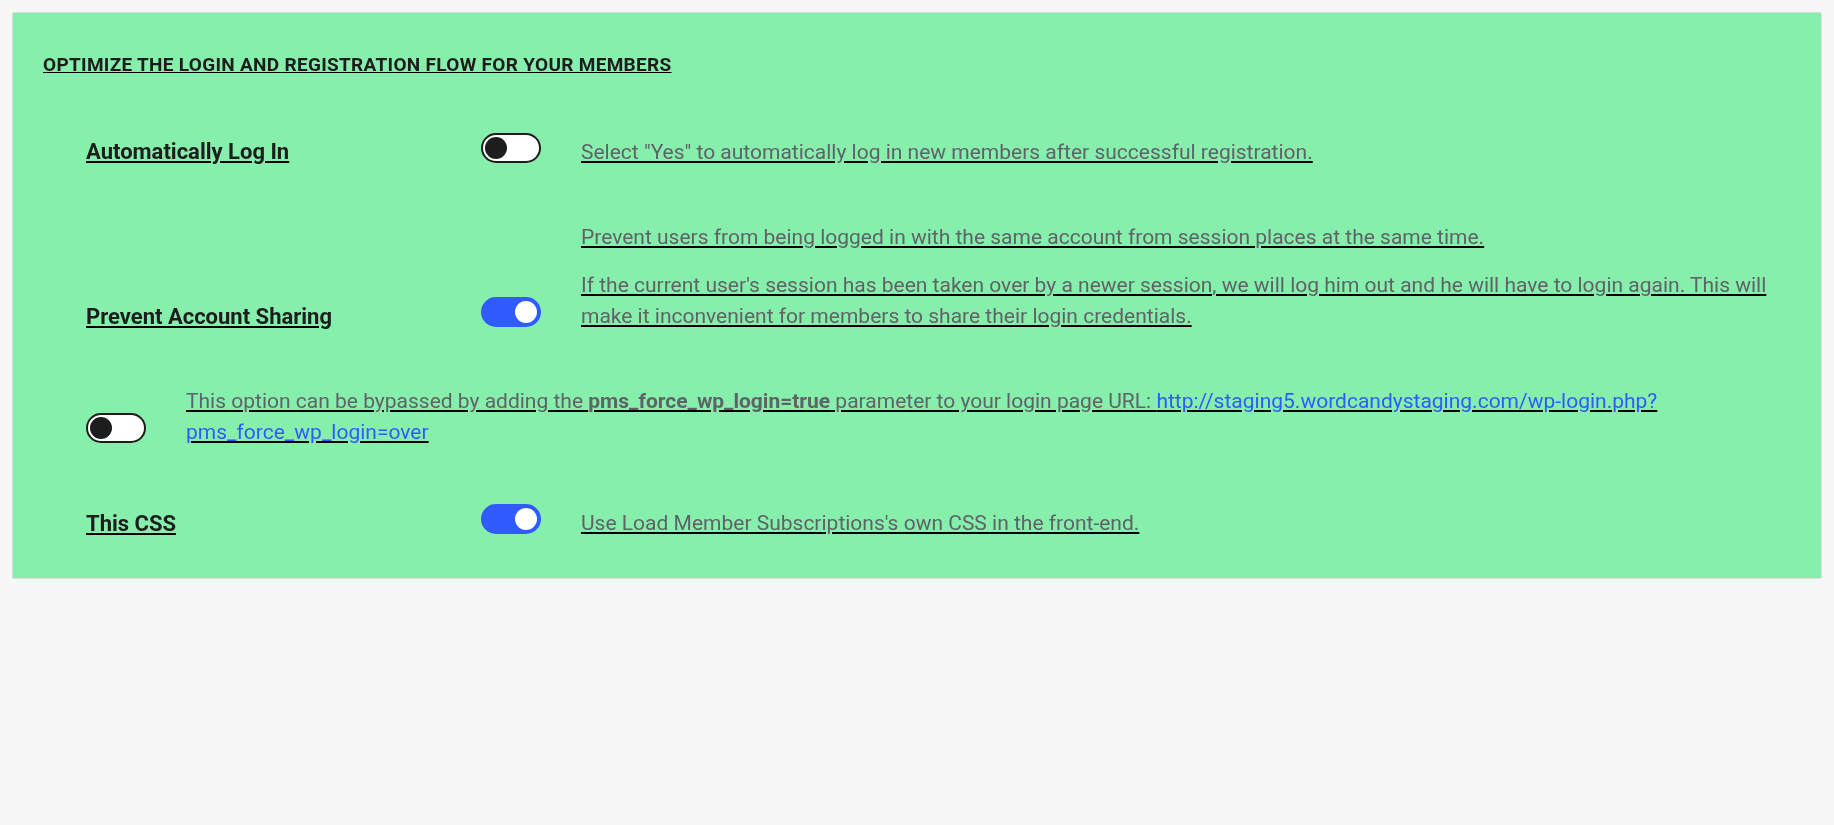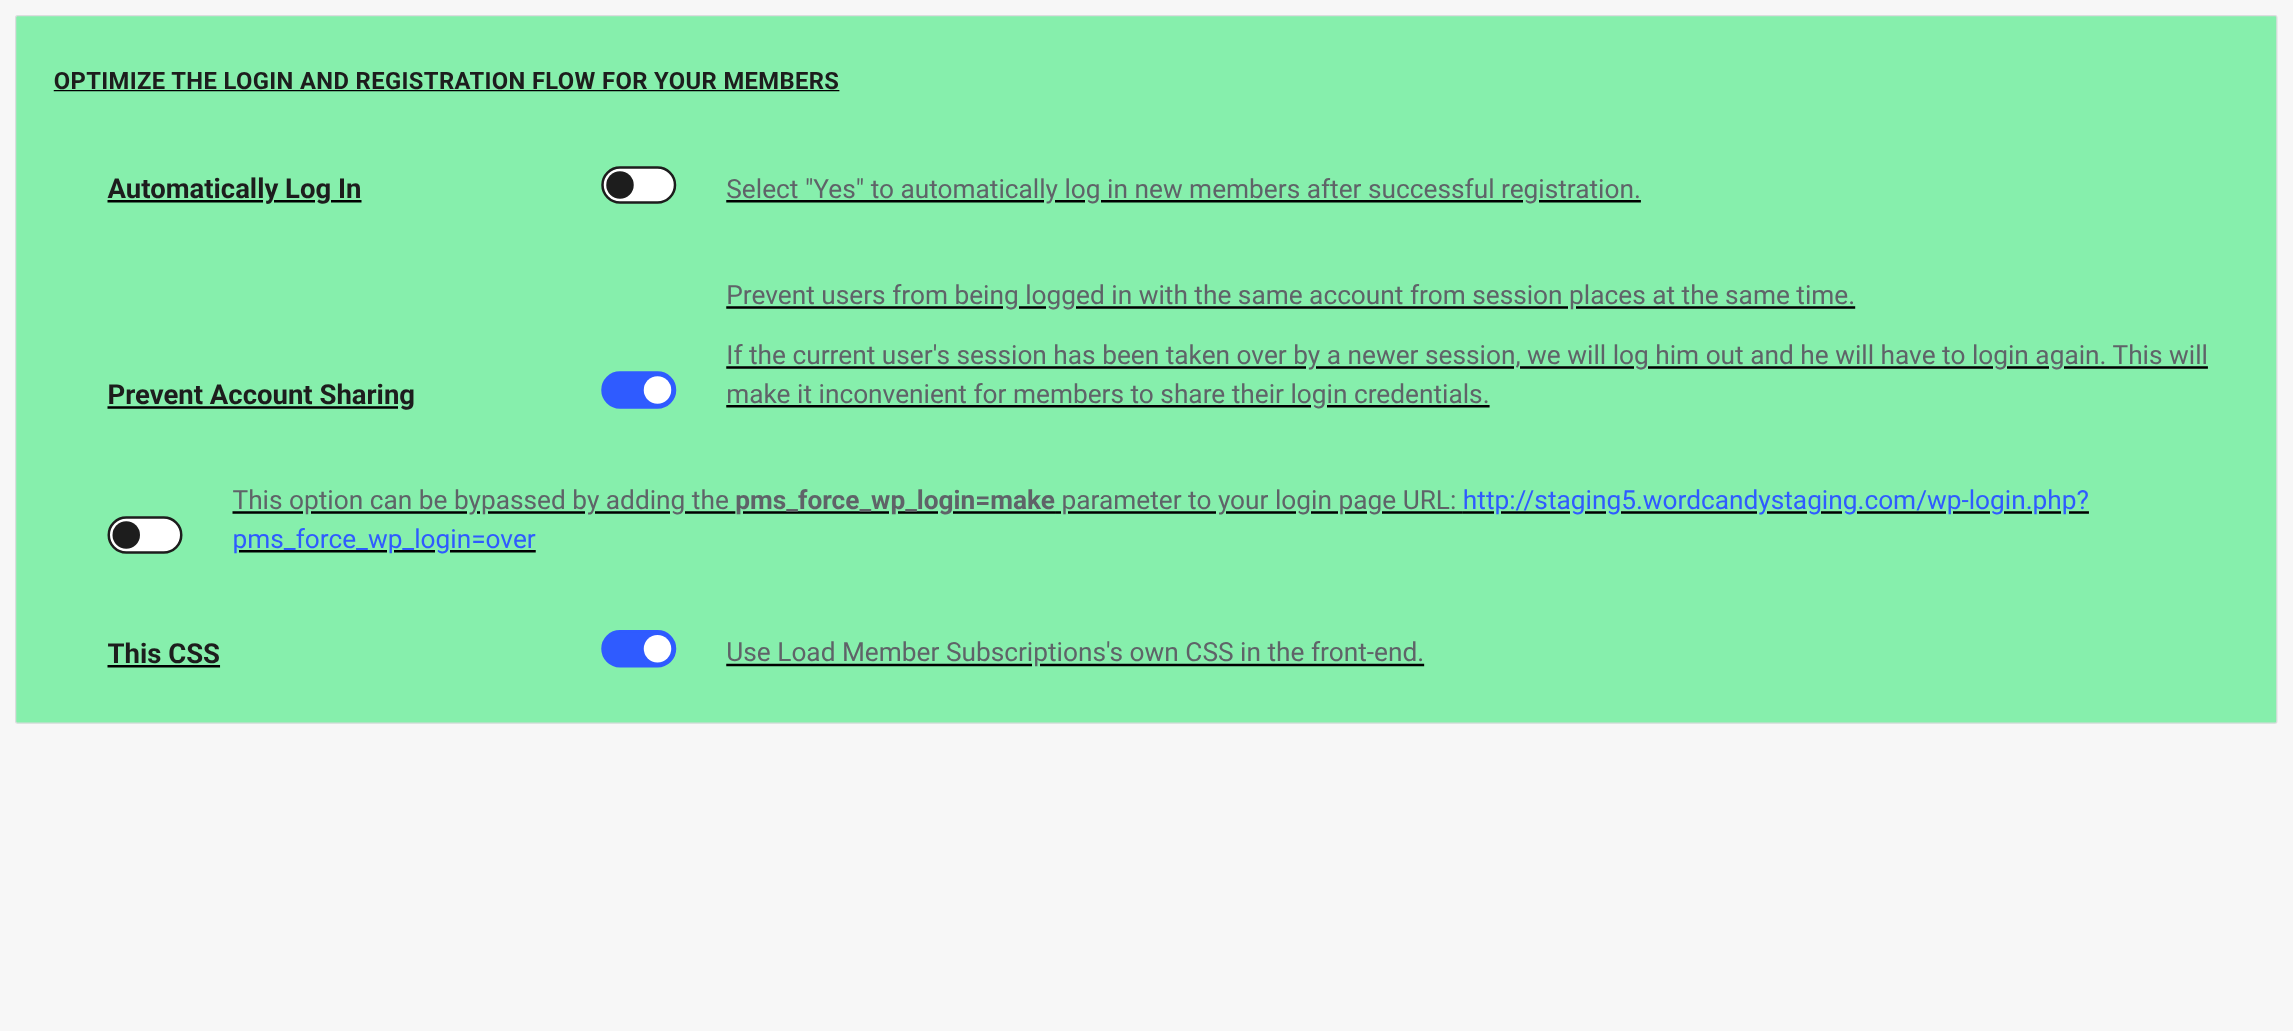--- a/index.html
+++ b/index.html
@@ -136,21 +136,21 @@
     </div>
   </div>
 
   <div class="setting-row">
     <div class="setting-toggle-col">
       <div class="toggle off">
         <div class="toggle-knob"></div>
       </div>
     </div>
     <div class="setting-desc-col">
-      <p class="desc-text"><span>This option can be bypassed by adding the </span><strong>pms_force_wp_login=make</strong><span> parameter to your login page URL: </span><a href="#">http://staging5.wordcandystaging.com/wp-login.php?pms_force_wp_login=over</a></p>
+      <p class="desc-text"><span>This option can be bypassed by adding the </span><strong>pms_force_wp_login=true</strong><span> parameter to your login page URL: </span><a href="#">http://staging5.wordcandystaging.com/wp-login.php?pms_force_wp_login=over</a></p>
     </div>
   </div>
 
   <div class="setting-row">
     <div class="setting-label-col">
       <div class="setting-label">This CSS</div>
     </div>
     <div class="setting-toggle-col">
       <div class="toggle on">
         <div class="toggle-knob"></div>

